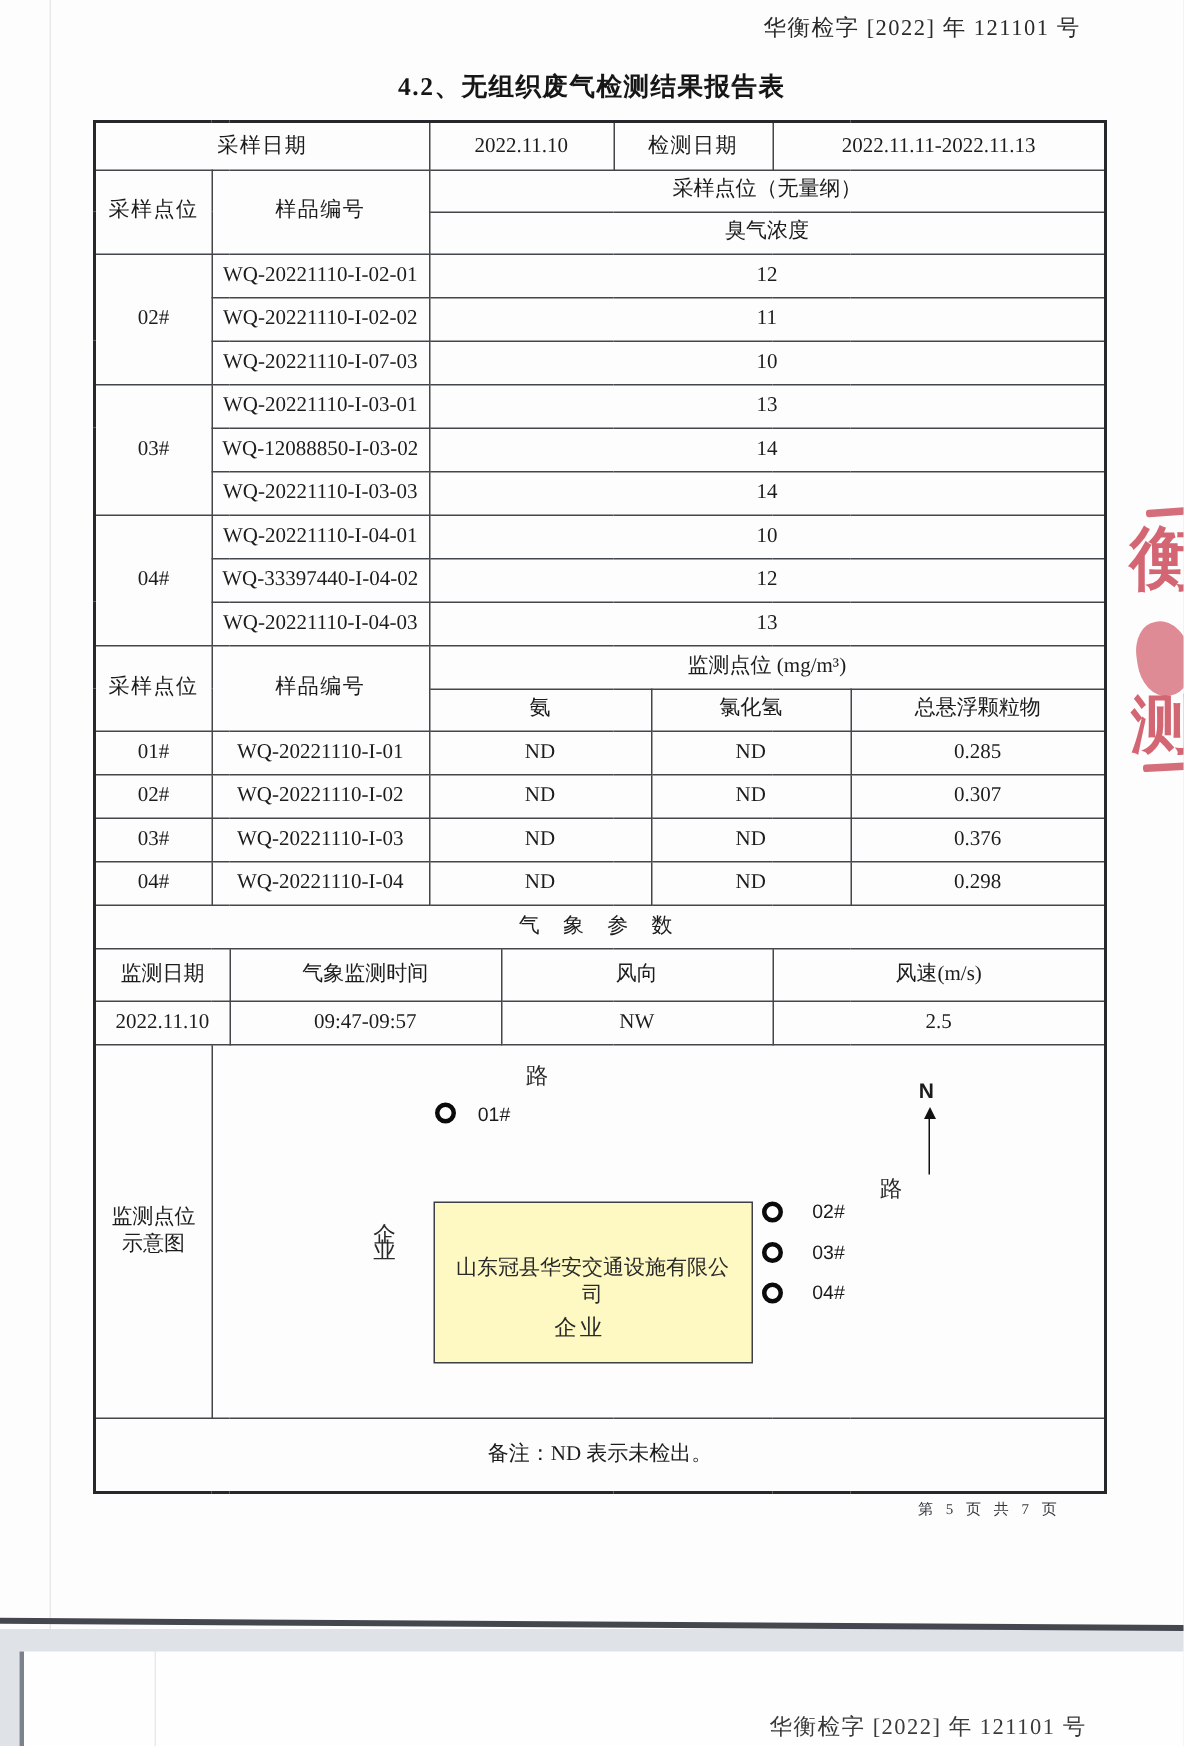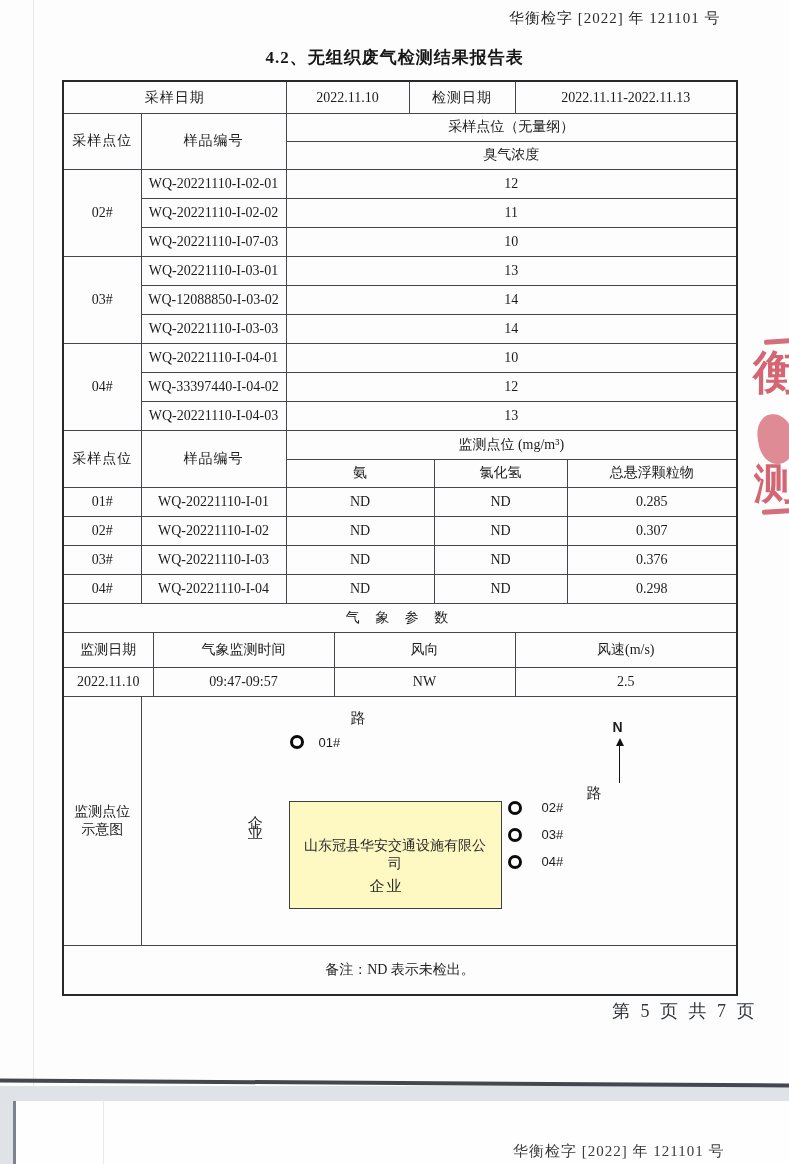--- a/index.html
+++ b/index.html
@@ -49,21 +49,21 @@
     left:104px;top:106px;writing-mode:vertical-rl;font-size:15px;letter-spacing:10px;color:#2a2a2a;
   }
   .north-n{left:471px;top:22px;font-family:"Liberation Sans","DejaVu Sans",sans-serif;font-weight:bold;font-size:14px;}
   .north-arrow-head{
     left:474px;top:41px;width:0;height:0;
     border-left:4px solid transparent;border-right:4px solid transparent;border-bottom:8px solid #111;
   }
   .north-arrow-shaft{left:477px;top:48px;width:1.5px;height:38px;background:#111;}
   .note-cell{font-size:14px;}
   .page-footer{
-    position:absolute;left:612px;top:999px;font-size:18px;letter-spacing:3px;color:#33373c;
+    position:absolute;left:612px;top:999px;font-size:10px;letter-spacing:3px;color:#33373c;
   }
   
   .stamp *{position:absolute;font-weight:bold;}
   .stamp-char{color:rgba(203,68,84,0.82);font-size:46px;line-height:1;}
   .stamp-bar{background:rgba(198,62,78,0.75);height:5px;border-radius:2px;}
   .stamp-blob{
     left:758px;top:414px;width:36px;height:50px;background:rgba(206,78,94,0.65);
     border-radius:45% 55% 50% 50%;transform:rotate(-8deg);
   }
   

